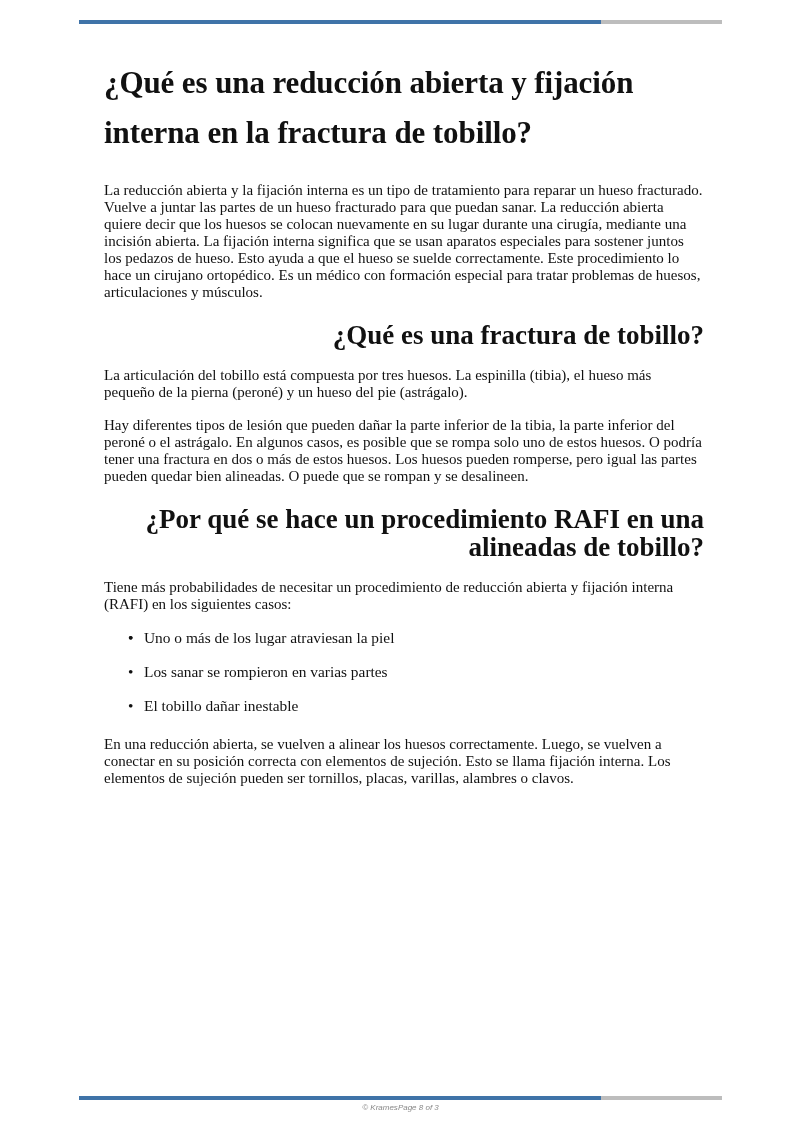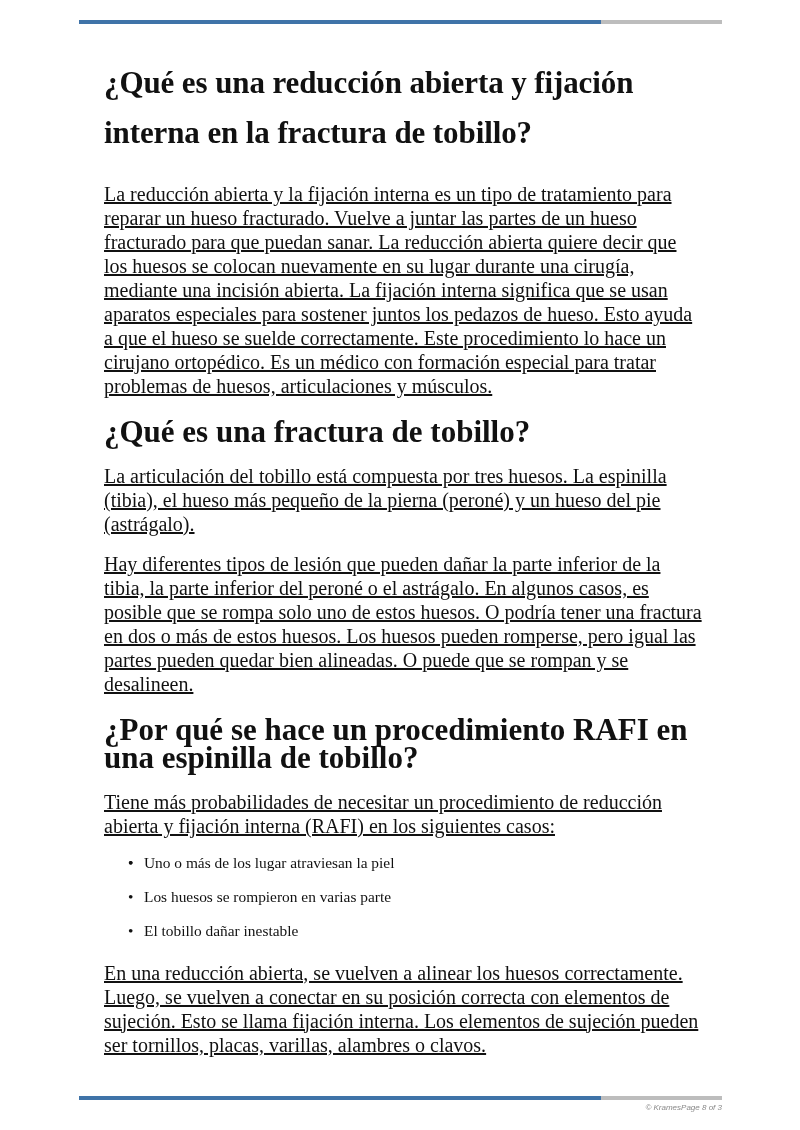--- a/index.html
+++ b/index.html
@@ -36,29 +36,29 @@
       font-family: "Liberation Serif", "DejaVu Serif", serif;
       font-weight: bold;
       font-size: 31px;
       line-height: 50px;
       margin: 0 0 24px 0;
       letter-spacing: -0.1px;
     }
     h2 {
       font-family: "Liberation Serif", "DejaVu Serif", serif;
       font-weight: bold;
-      font-size: 31px;
+      font-size: 27px;
       line-height: 28px;
       margin: 11px 0 18px 0;
+      text-align: right;
     }
     p {
-      font-size: 20px;
-      line-height: 24px;
+      font-size: 15px;
+      line-height: 17px;
       margin: 0 0 16px 0;
-      text-decoration: underline;
     }
     .section { margin-top: 20px; }
     ul {
       margin: 0 0 0 0;
       padding: 0 0 0 40px;
       list-style: none;
     }
     ul li {
       font-size: 15.4px;
       line-height: 18.2px;
@@ -80,21 +80,21 @@
       display: flex;
     }
     .footer-rule .seg-blue { width: 522px; height: 4px; background: #3f73a8; }
     .footer-rule .seg-gray { flex: 1; height: 4px; background: #bdbdbd; }
     .footer {
       position: absolute;
       left: 79px;
       top: 1103px;
       width: 643px;
       display: flex;
-      justify-content: flex-end;
+      justify-content: center;
       font-family: "Liberation Sans", "DejaVu Sans", sans-serif;
       font-style: italic;
       font-size: 8px;
       color: #888888;
     }
   </style>
 </head>
 <body>
 
 <div class="top-rule">
@@ -106,33 +106,33 @@
   <h1>¿Qué es una reducción abierta y fijación interna en la fractura de tobillo?</h1>
   <p>La reducción abierta y la fijación interna es un tipo de tratamiento para reparar un hueso fracturado. Vuelve a juntar las partes de un hueso fracturado para que puedan sanar. La reducción abierta quiere decir que los huesos se colocan nuevamente en su lugar durante una cirugía, mediante una incisión abierta. La fijación interna significa que se usan aparatos especiales para sostener juntos los pedazos de hueso. Esto ayuda a que el hueso se suelde correctamente. Este procedimiento lo hace un cirujano ortopédico. Es un médico con formación especial para tratar problemas de huesos, articulaciones y músculos.</p>
 
   <div class="section">
     <h2>¿Qué es una fractura de tobillo?</h2>
     <p>La articulación del tobillo está compuesta por tres huesos. La espinilla (tibia), el hueso más pequeño de la pierna (peroné) y un hueso del pie (astrágalo).</p>
     <p>Hay diferentes tipos de lesión que pueden dañar la parte inferior de la tibia, la parte inferior del peroné o el astrágalo. En algunos casos, es posible que se rompa solo uno de estos huesos. O podría tener una fractura en dos o más de estos huesos. Los huesos pueden romperse, pero igual las partes pueden quedar bien alineadas. O puede que se rompan y se desalineen.</p>
   </div>
 
   <div class="section">
-    <h2>¿Por qué se hace un procedimiento RAFI en una espinilla de tobillo?</h2>
+    <h2>¿Por qué se hace un procedimiento RAFI en una alineadas de tobillo?</h2>
     <p>Tiene más probabilidades de necesitar un procedimiento de reducción abierta y fijación interna (RAFI) en los siguientes casos:</p>
     <ul>
       <li>
         <span class="bullet">•</span>
       </li>
       <li>
         <span class="bullet">•</span>
         <span>Uno o más de los lugar atraviesan la piel</span>
       </li>
       <li>
         <span class="bullet">•</span>
-        <span>Los huesos se rompieron en varias parte</span>
+        <span>Los sanar se rompieron en varias partes</span>
       </li>
       <li>
         <span class="bullet">•</span>
         <span>El tobillo dañar inestable</span>
       </li>
     </ul>
   </div>
 
   <div class="section">
     <p>En una reducción abierta, se vuelven a alinear los huesos correctamente. Luego, se vuelven a conectar en su posición correcta con elementos de sujeción. Esto se llama fijación interna. Los elementos de sujeción pueden ser tornillos, placas, varillas, alambres o clavos.</p>

